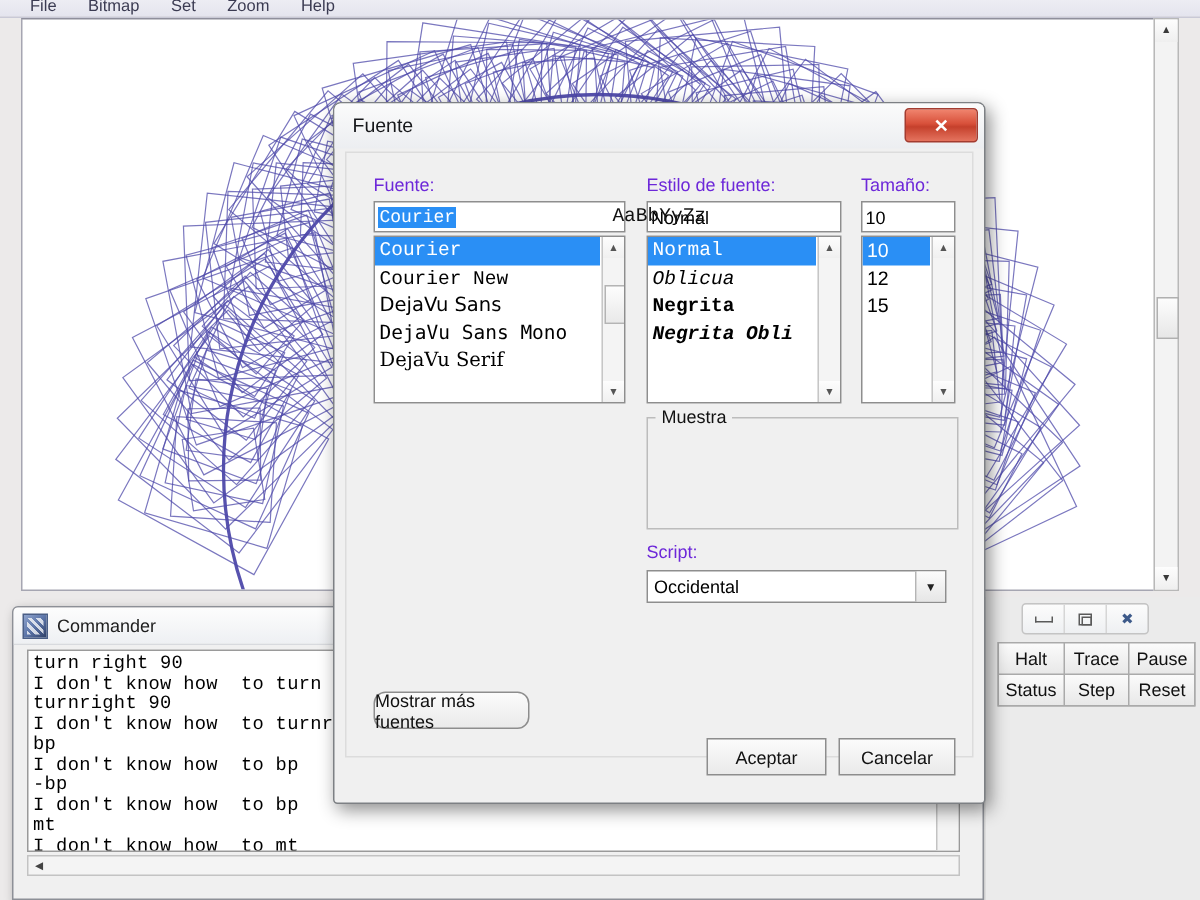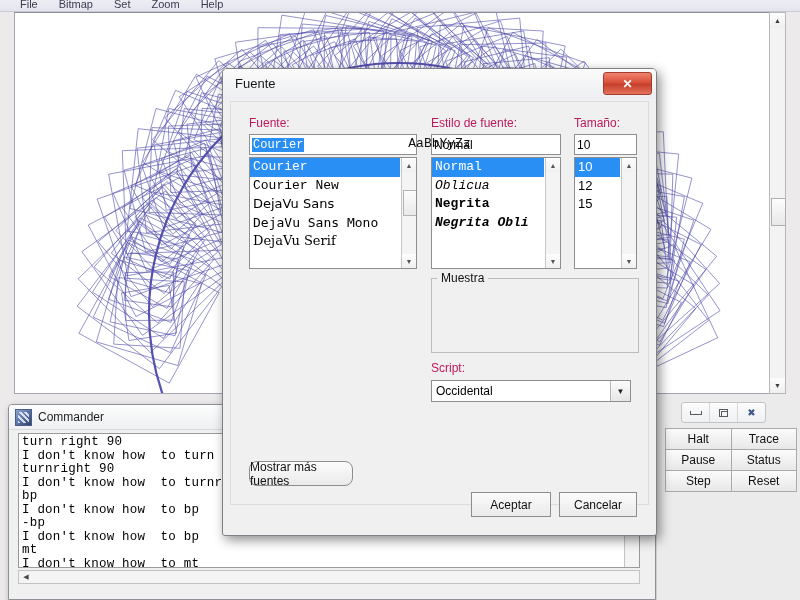--- a/index.html
+++ b/index.html
@@ -123,21 +123,21 @@
     width:27px;height:19px;display:flex;align-items:center;justify-content:center;
     border-right:1px solid #d6d6d6;font-size:10px;color:#3d5a8a;
   }
   #winbtns .wb:last-child{border-right:none;}
   .wb-min{width:10px;height:3px;border:1px solid #5a5a5a;border-top:none;background:none;}
   .wb-max{width:9px;height:8px;border:1px solid #5a5a5a;box-sizing:border-box;position:relative;}
   .wb-max:after{content:"";position:absolute;left:1px;top:1px;width:5px;height:4px;border:1px solid #5a5a5a;}
 
   #btn-grid{
     position:absolute;left:8px;top:30px;width:130px;
-    display:grid;grid-template-columns:1fr 1fr;
+    display:grid;grid-template-columns:1fr 1fr 1fr;
     border:1px solid #aaa;background:#aaa;gap:1px;
   }
   #btn-grid .gb{
     height:20px;background:linear-gradient(#fbfbfb,#e8e8e8);
     display:flex;align-items:center;justify-content:center;
     font-size:12px;color:#111;
   }
 
   
   #font-dialog{
@@ -160,21 +160,21 @@
     border:1px solid #a33c30;border-radius:3px;
     background:linear-gradient(#f0846e,#d8503a 45%,#c5402c 55%,#e4735e);
     display:flex;align-items:center;justify-content:center;
     color:#fff;font-size:12px;font-weight:bold;
   }
   #fd-body{
     position:absolute;left:7px;top:32px;right:7px;bottom:30px;
     background:#f0f0f0;border:1px solid #dcdcdc;box-sizing:border-box;
   }
 
-  .fld-label{position:absolute;font-size:12px;color:#be185d;}
+  .fld-label{position:absolute;font-size:12px;color:#6d28d9;}
   .fld-input{
     position:absolute;background:#fff;border:1px solid #8e8e8e;
     box-sizing:border-box;height:21px;font-size:12px;
     display:flex;align-items:center;padding:0 2px;
   }
   .listbox{
     position:absolute;background:#fff;border:1px solid #8e8e8e;
     box-sizing:border-box;overflow:hidden;
   }
   .listbox .items{position:absolute;left:0;top:0;right:16px;}

